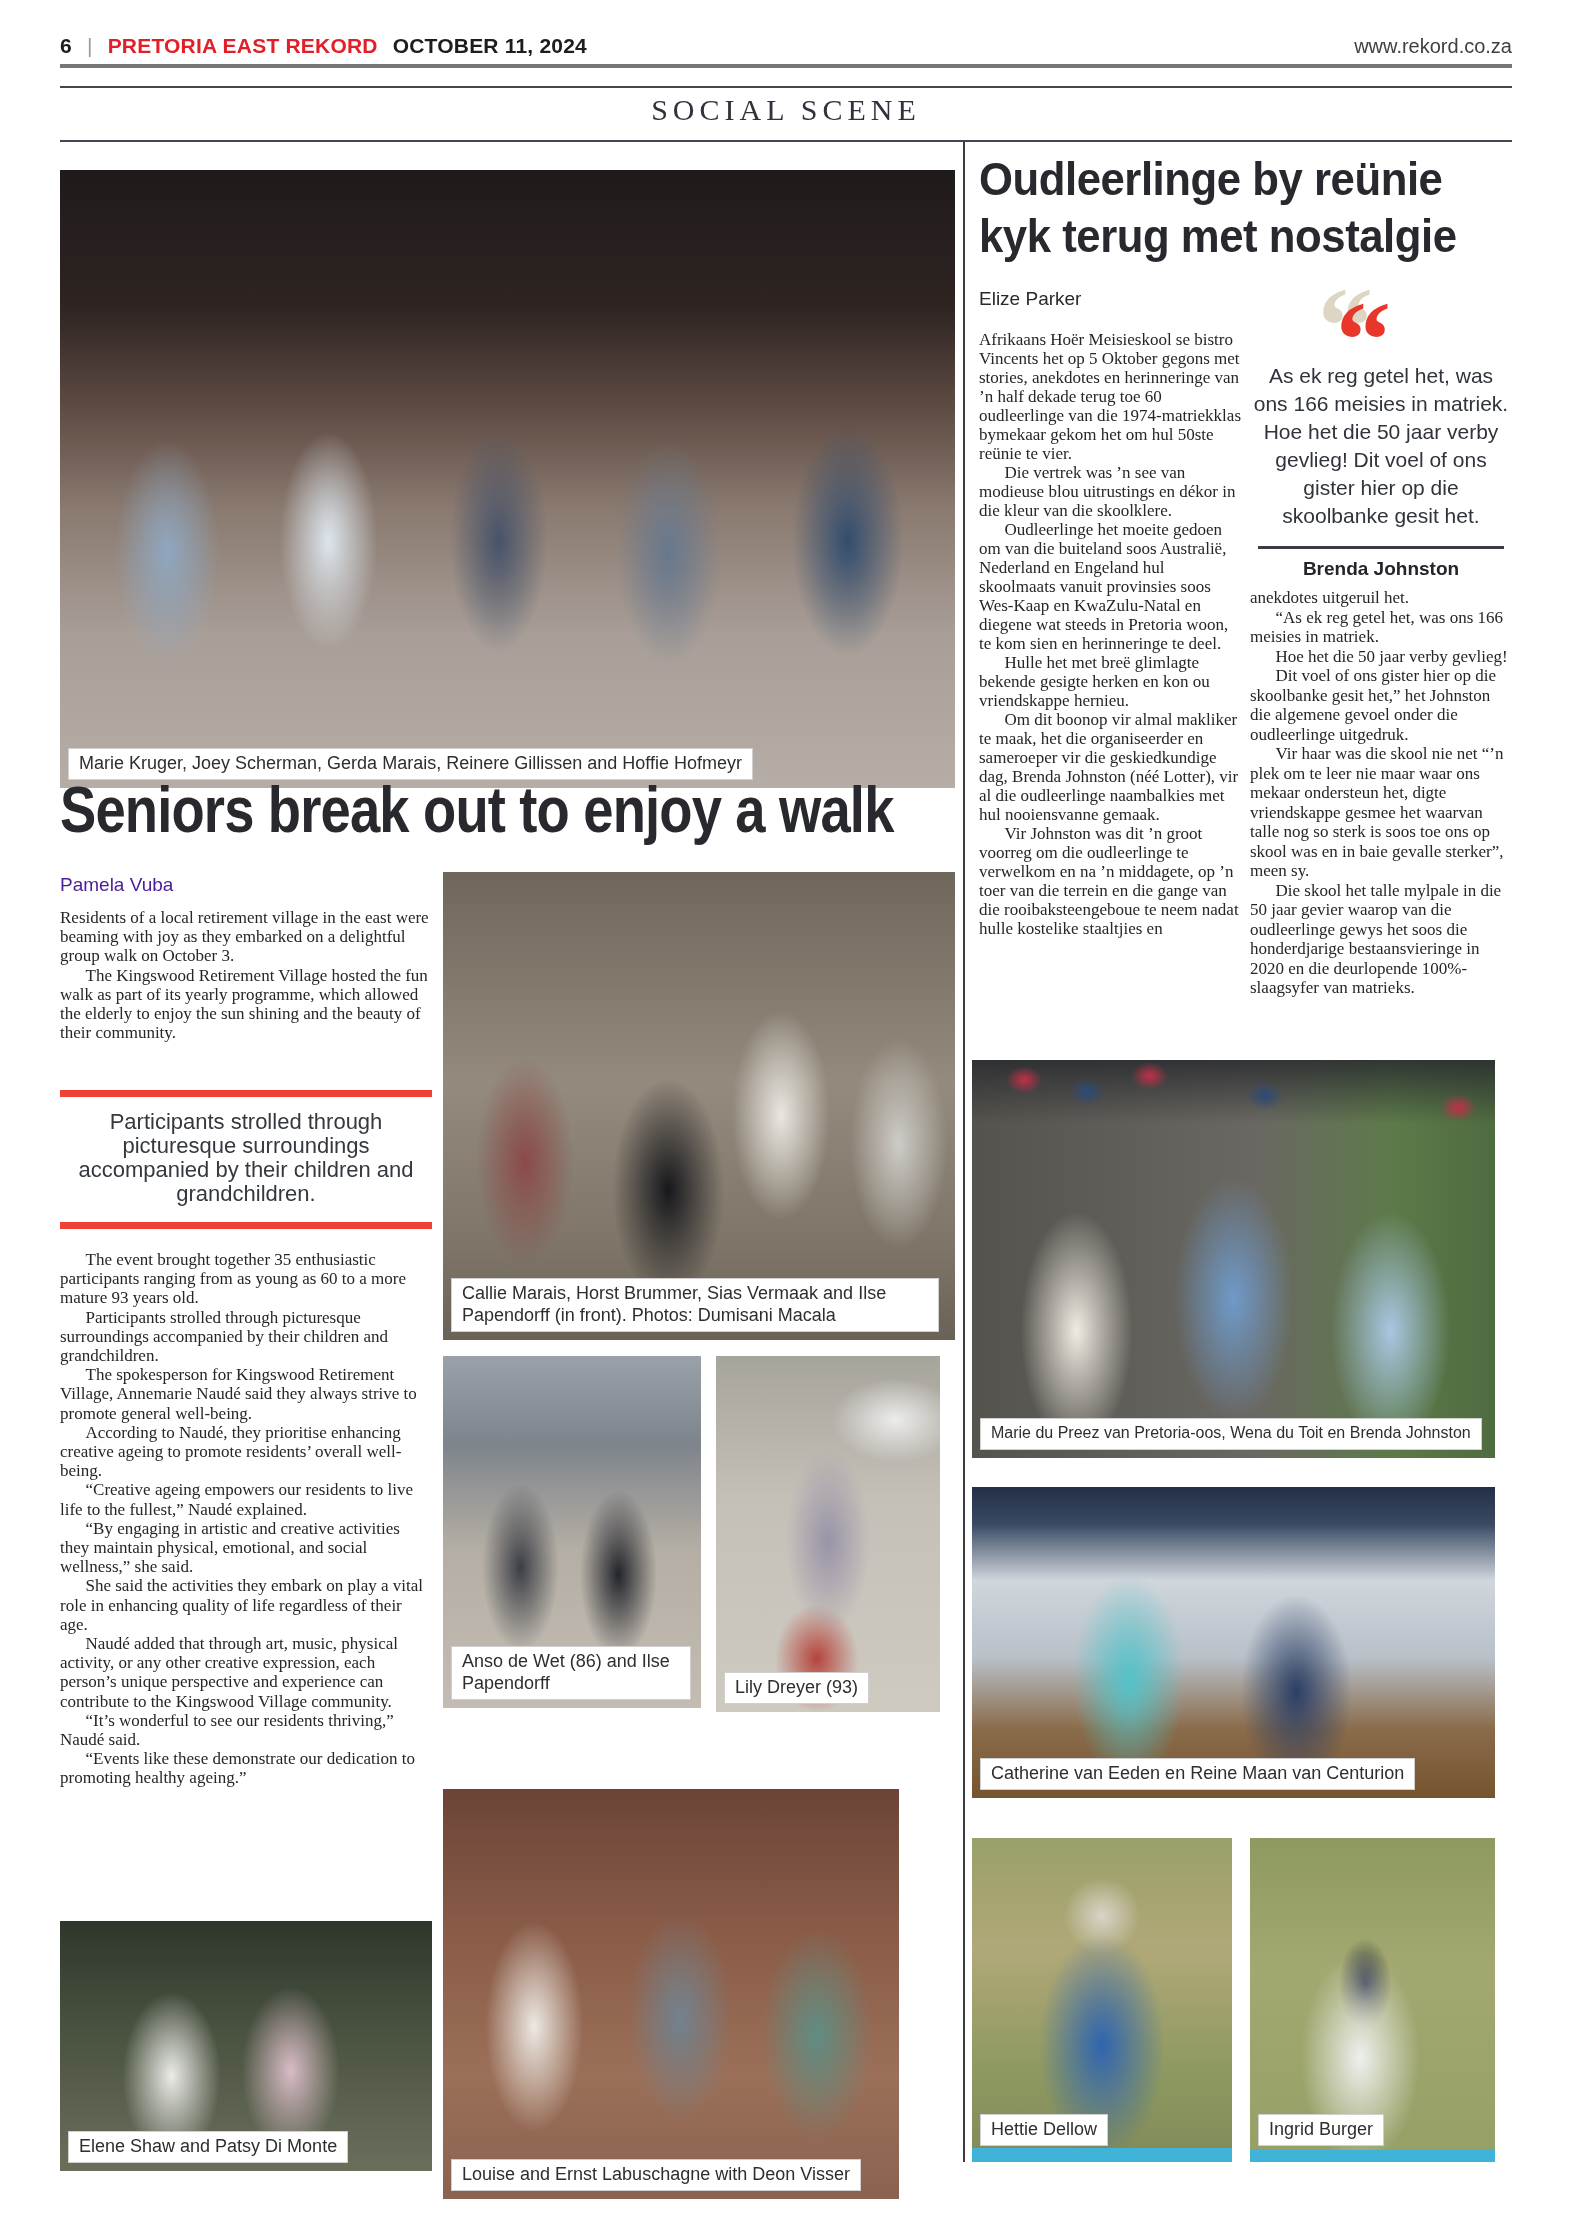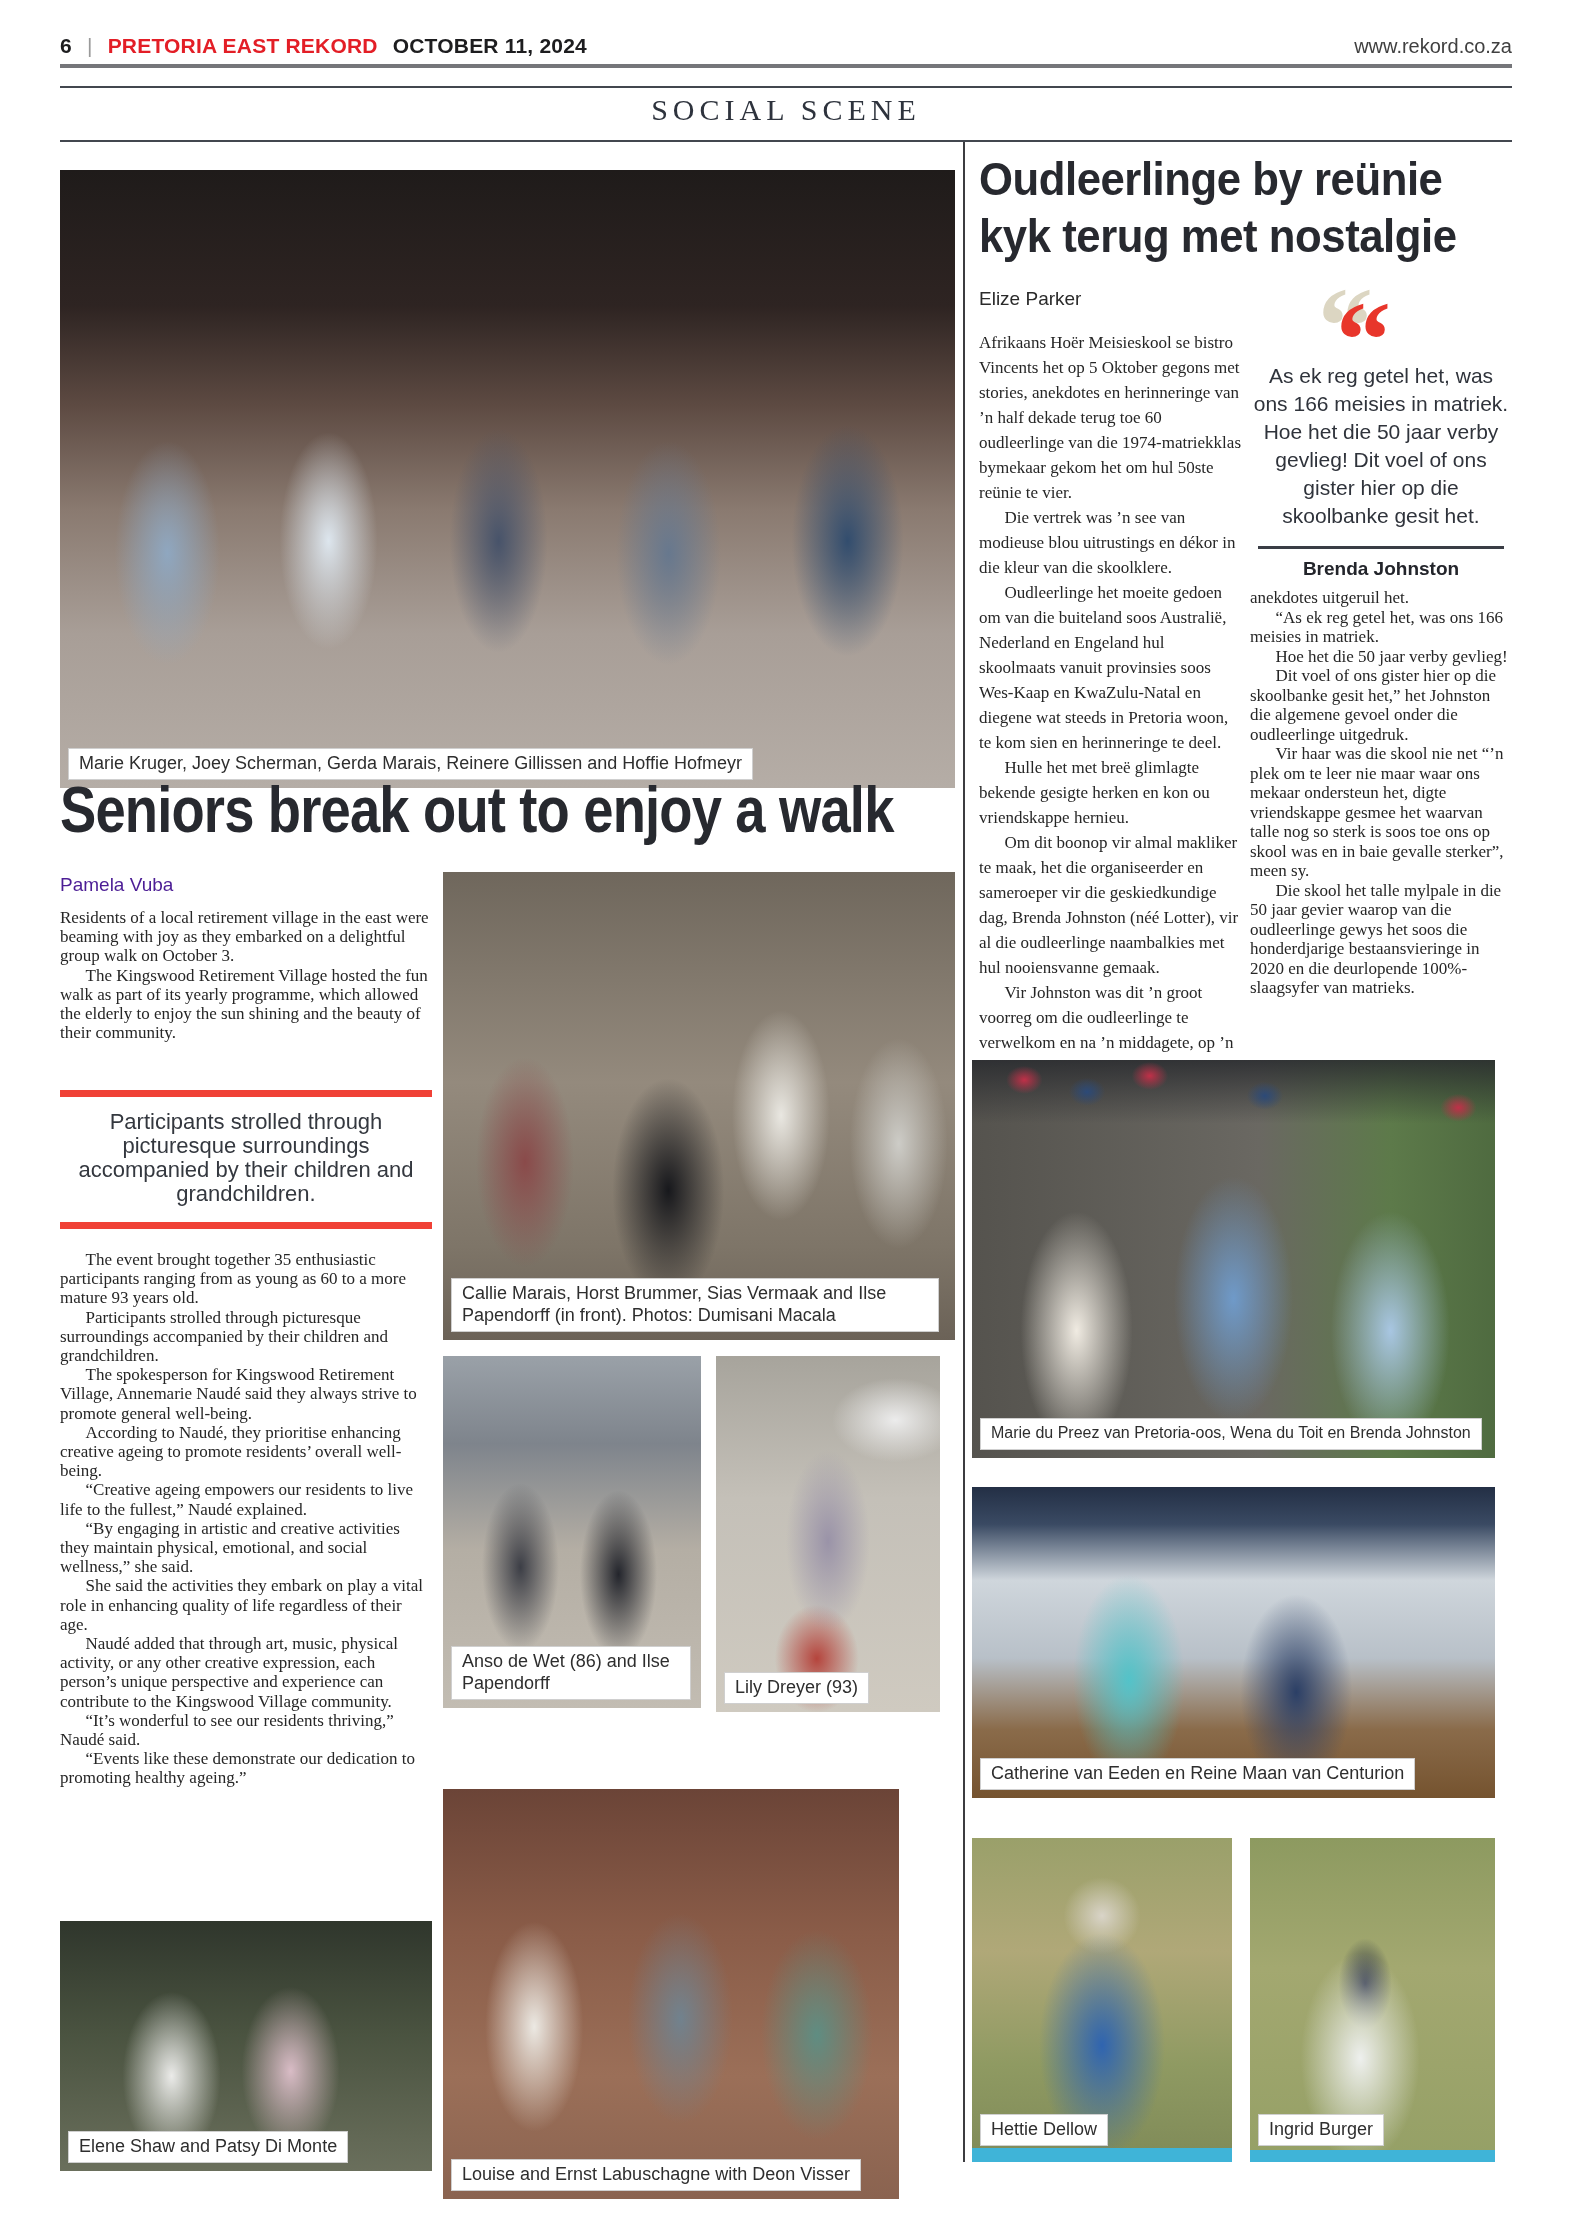--- a/index.html
+++ b/index.html
@@ -101,21 +101,21 @@
 
   
   #vdiv{position:absolute;left:963px;top:142px;width:2px;height:2020px;background:#3c3c40;}
   #hl-right{position:absolute;left:979px;top:150px;width:600px;font:bold 47px/57px "Liberation Sans",sans-serif;
             color:#27292f;letter-spacing:-.5px;transform:scaleX(.93);transform-origin:left top;}
   #by-right{position:absolute;left:979px;top:288px;font:19px "Liberation Sans",sans-serif;color:#2a2a2a;}
   #qicon{position:absolute;left:1318px;top:284px;width:100px;height:84px;}
   #qicon span{position:absolute;font:bold 110px/84px "Liberation Serif",serif;}
   #qicon .q1{left:0;top:0;color:#dcd6c2;}
   #qicon .q2{left:18px;top:14px;color:#e8362b;}
-  #col-a{left:979px;top:330px;width:262px;font-size:17px;line-height:25px;}
+  #col-a{left:979px;top:330px;width:262px;font-size:17px;line-height:19px;}
   #pq-right{position:absolute;left:1250px;top:362px;width:262px;text-align:center;
             font:21px/28px "Liberation Sans",sans-serif;color:#2f333b;}
   #pq-rule{position:absolute;left:1258px;top:546px;width:246px;height:3px;background:#3a3d45;}
   #pq-name{position:absolute;left:1250px;top:558px;width:262px;text-align:center;
            font:bold 19px "Liberation Sans",sans-serif;color:#23252b;}
   #col-b{left:1250px;top:588px;width:262px;font-size:17px;line-height:19.5px;}
 </style>
 </head>
 <body>
 

